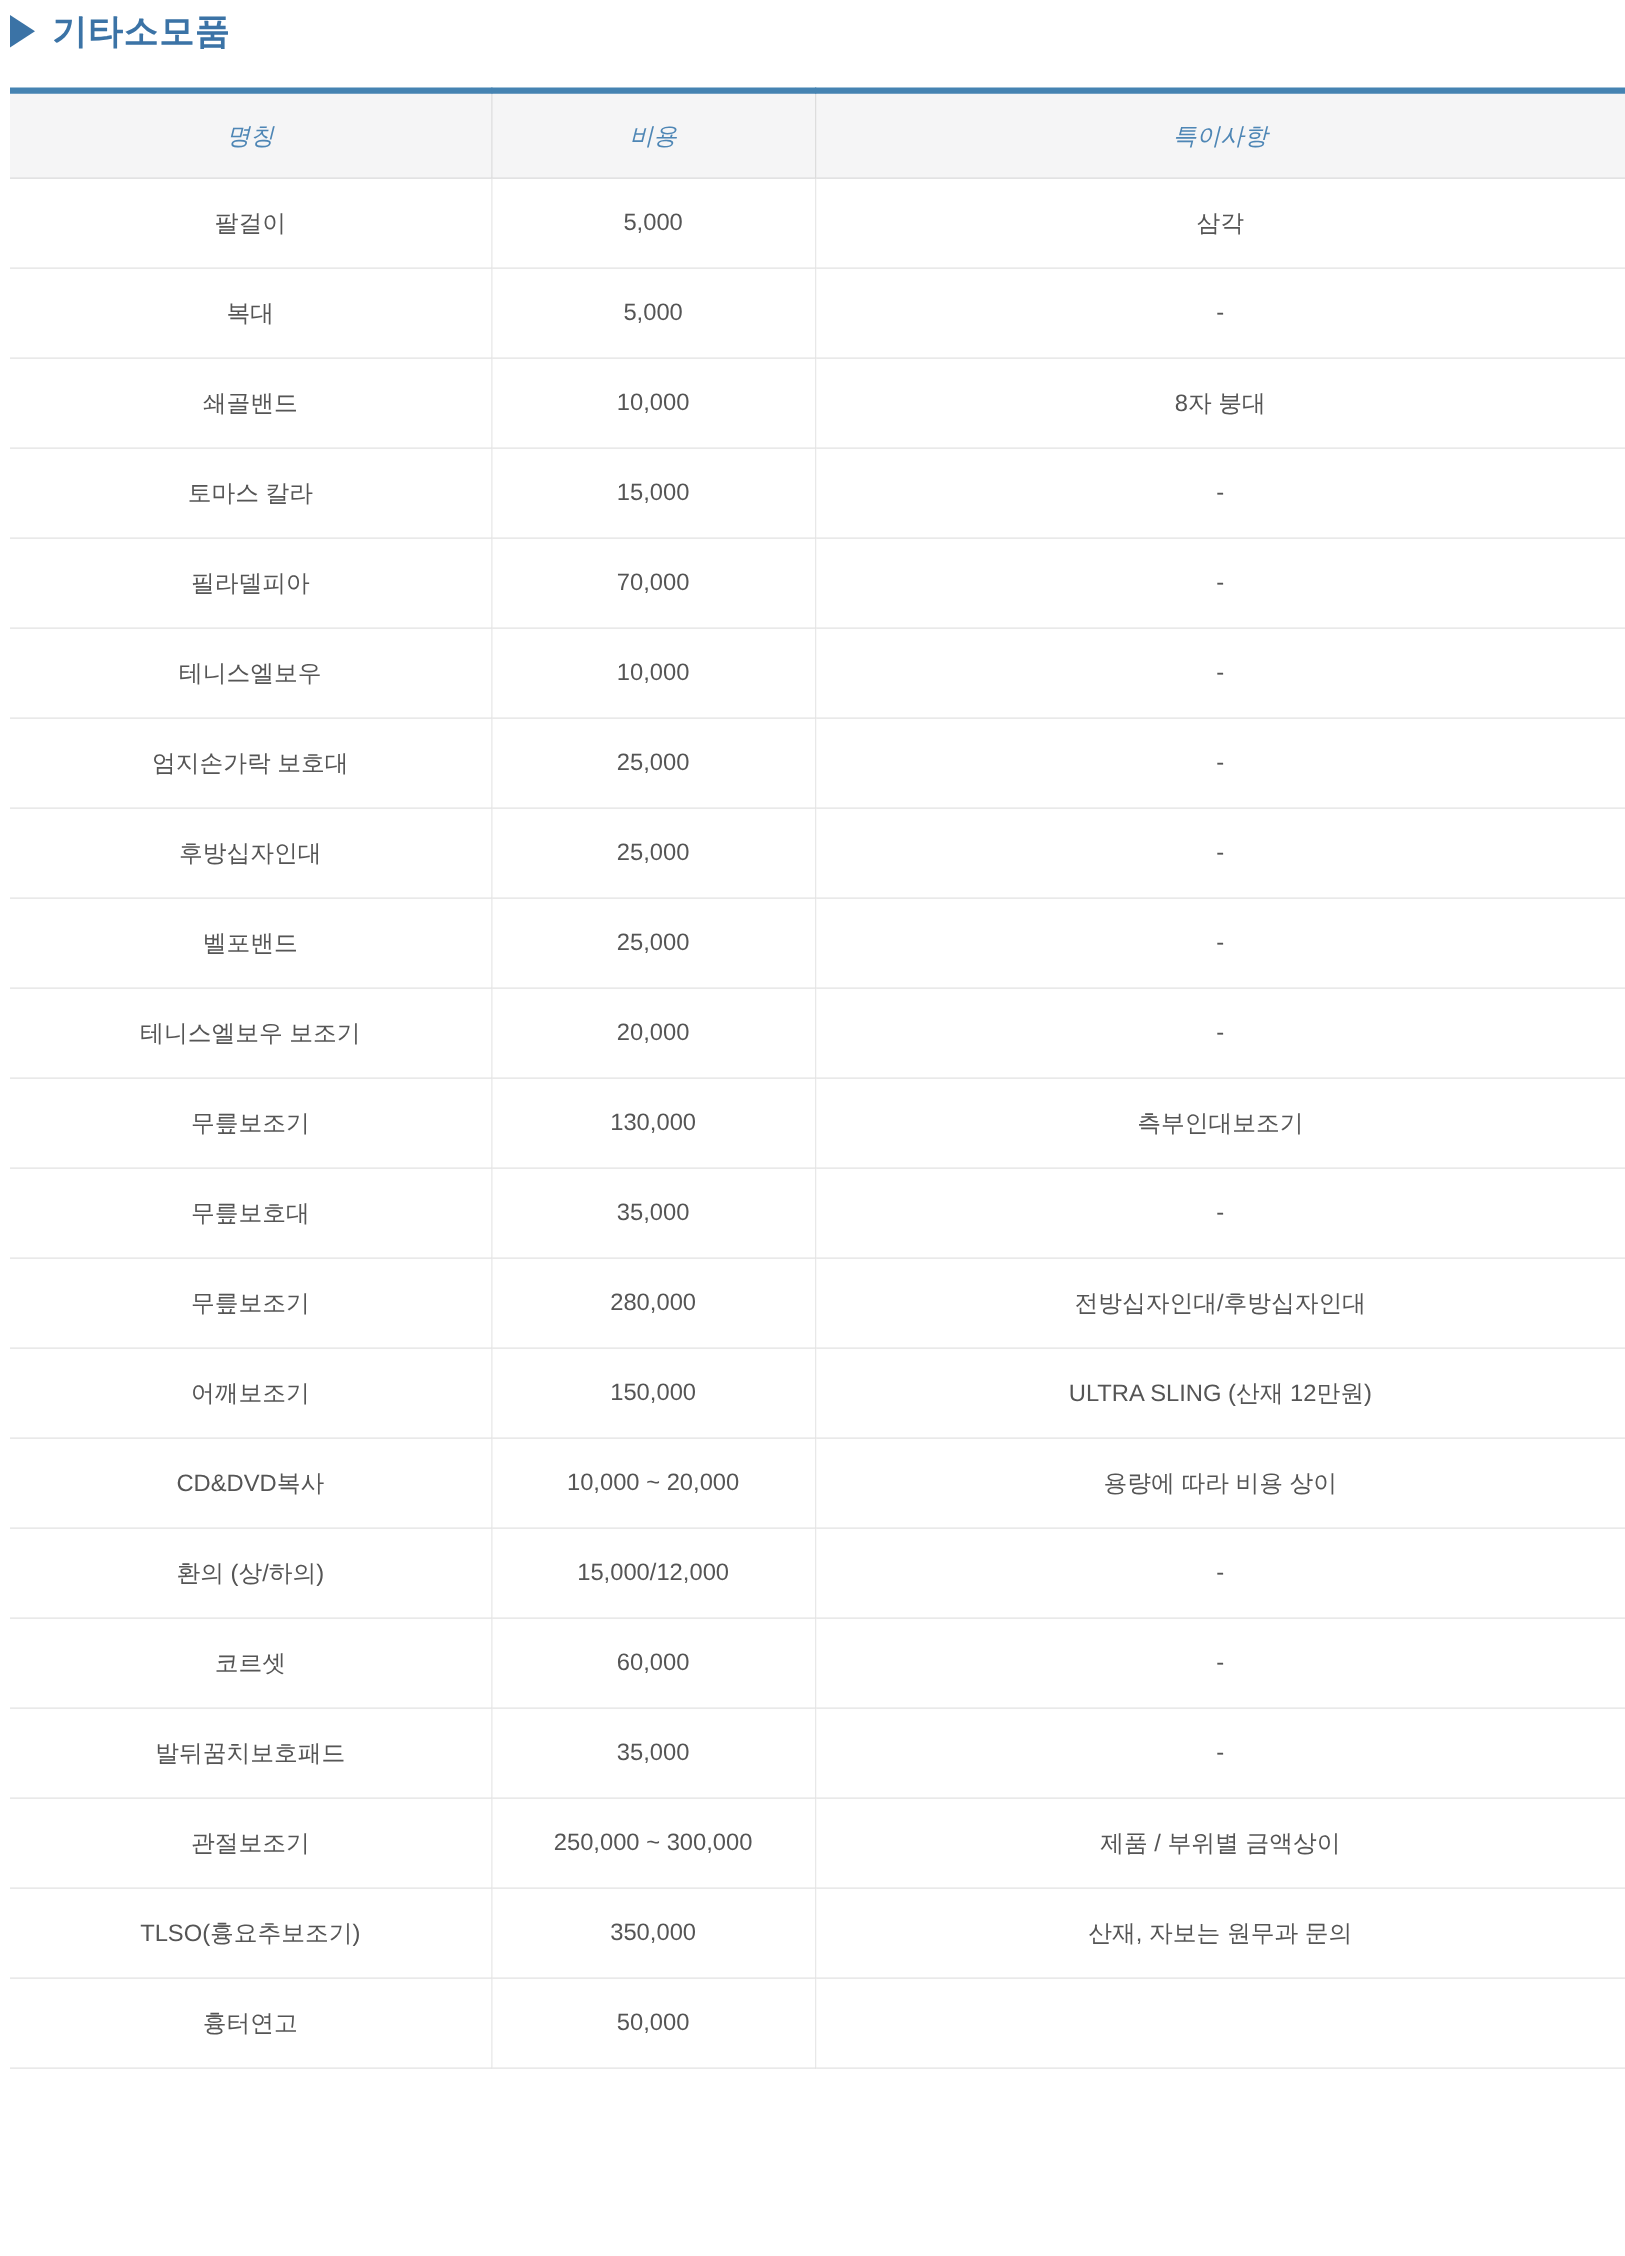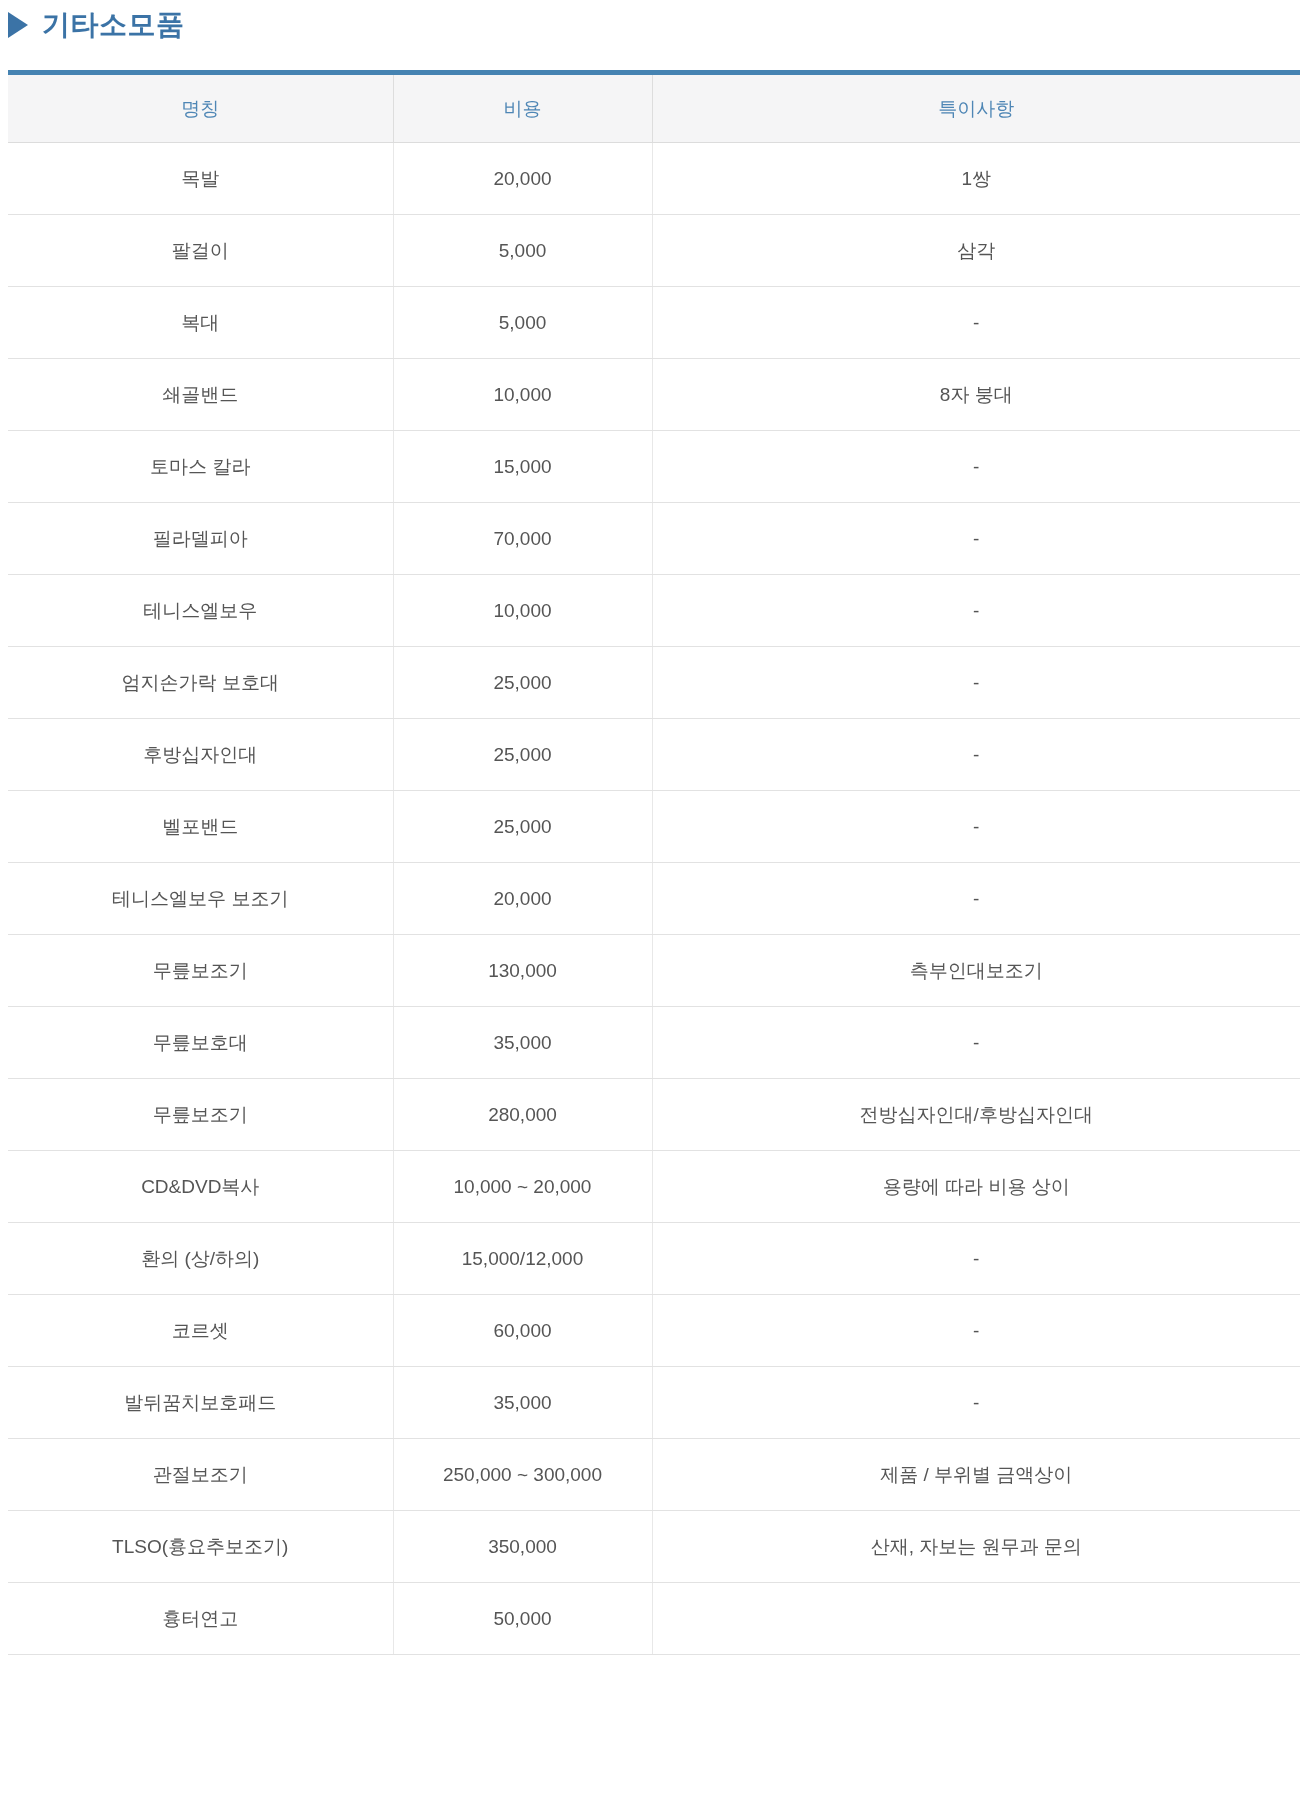--- a/index.html
+++ b/index.html
@@ -49,20 +49,21 @@
 
   thead th {
     height: 70px;
     background: #f5f5f6;
     color: #4e86b5;
     font-size: 19px;
     font-weight: 500;
     text-align: center;
     vertical-align: middle;
     border-bottom: 1px solid #dcdcdc;
+    font-style: italic;
   }
   thead th:not(:last-child) {
     border-right: 1px solid #dddddd;
   }
   tbody td {
     height: 72px;
     color: #555555;
     font-size: 19px;
     font-weight: normal;
     text-align: center;
@@ -94,25 +95,20 @@
     </colgroup>
     <thead>
       <tr>
         <th>명칭</th>
         <th>비용</th>
         <th>특이사항</th>
       </tr>
     </thead>
     <tbody>
         <tr>
-          <td>목발</td>
-          <td>20,000</td>
-          <td>1쌍</td>
-        </tr>
-        <tr>
           <td>팔걸이</td>
           <td>5,000</td>
           <td>삼각</td>
         </tr>
         <tr>
           <td>복대</td>
           <td>5,000</td>
           <td>-</td>
         </tr>
         <tr>
@@ -164,20 +160,25 @@
           <td>무릎보호대</td>
           <td>35,000</td>
           <td>-</td>
         </tr>
         <tr>
           <td>무릎보조기</td>
           <td>280,000</td>
           <td>전방십자인대/후방십자인대</td>
         </tr>
         <tr>
+          <td>어깨보조기</td>
+          <td>150,000</td>
+          <td>ULTRA SLING (산재 12만원)</td>
+        </tr>
+        <tr>
           <td>CD&amp;DVD복사</td>
           <td>10,000 ~ 20,000</td>
           <td>용량에 따라 비용 상이</td>
         </tr>
         <tr>
           <td>환의 (상/하의)</td>
           <td>15,000/12,000</td>
           <td>-</td>
         </tr>
         <tr>

